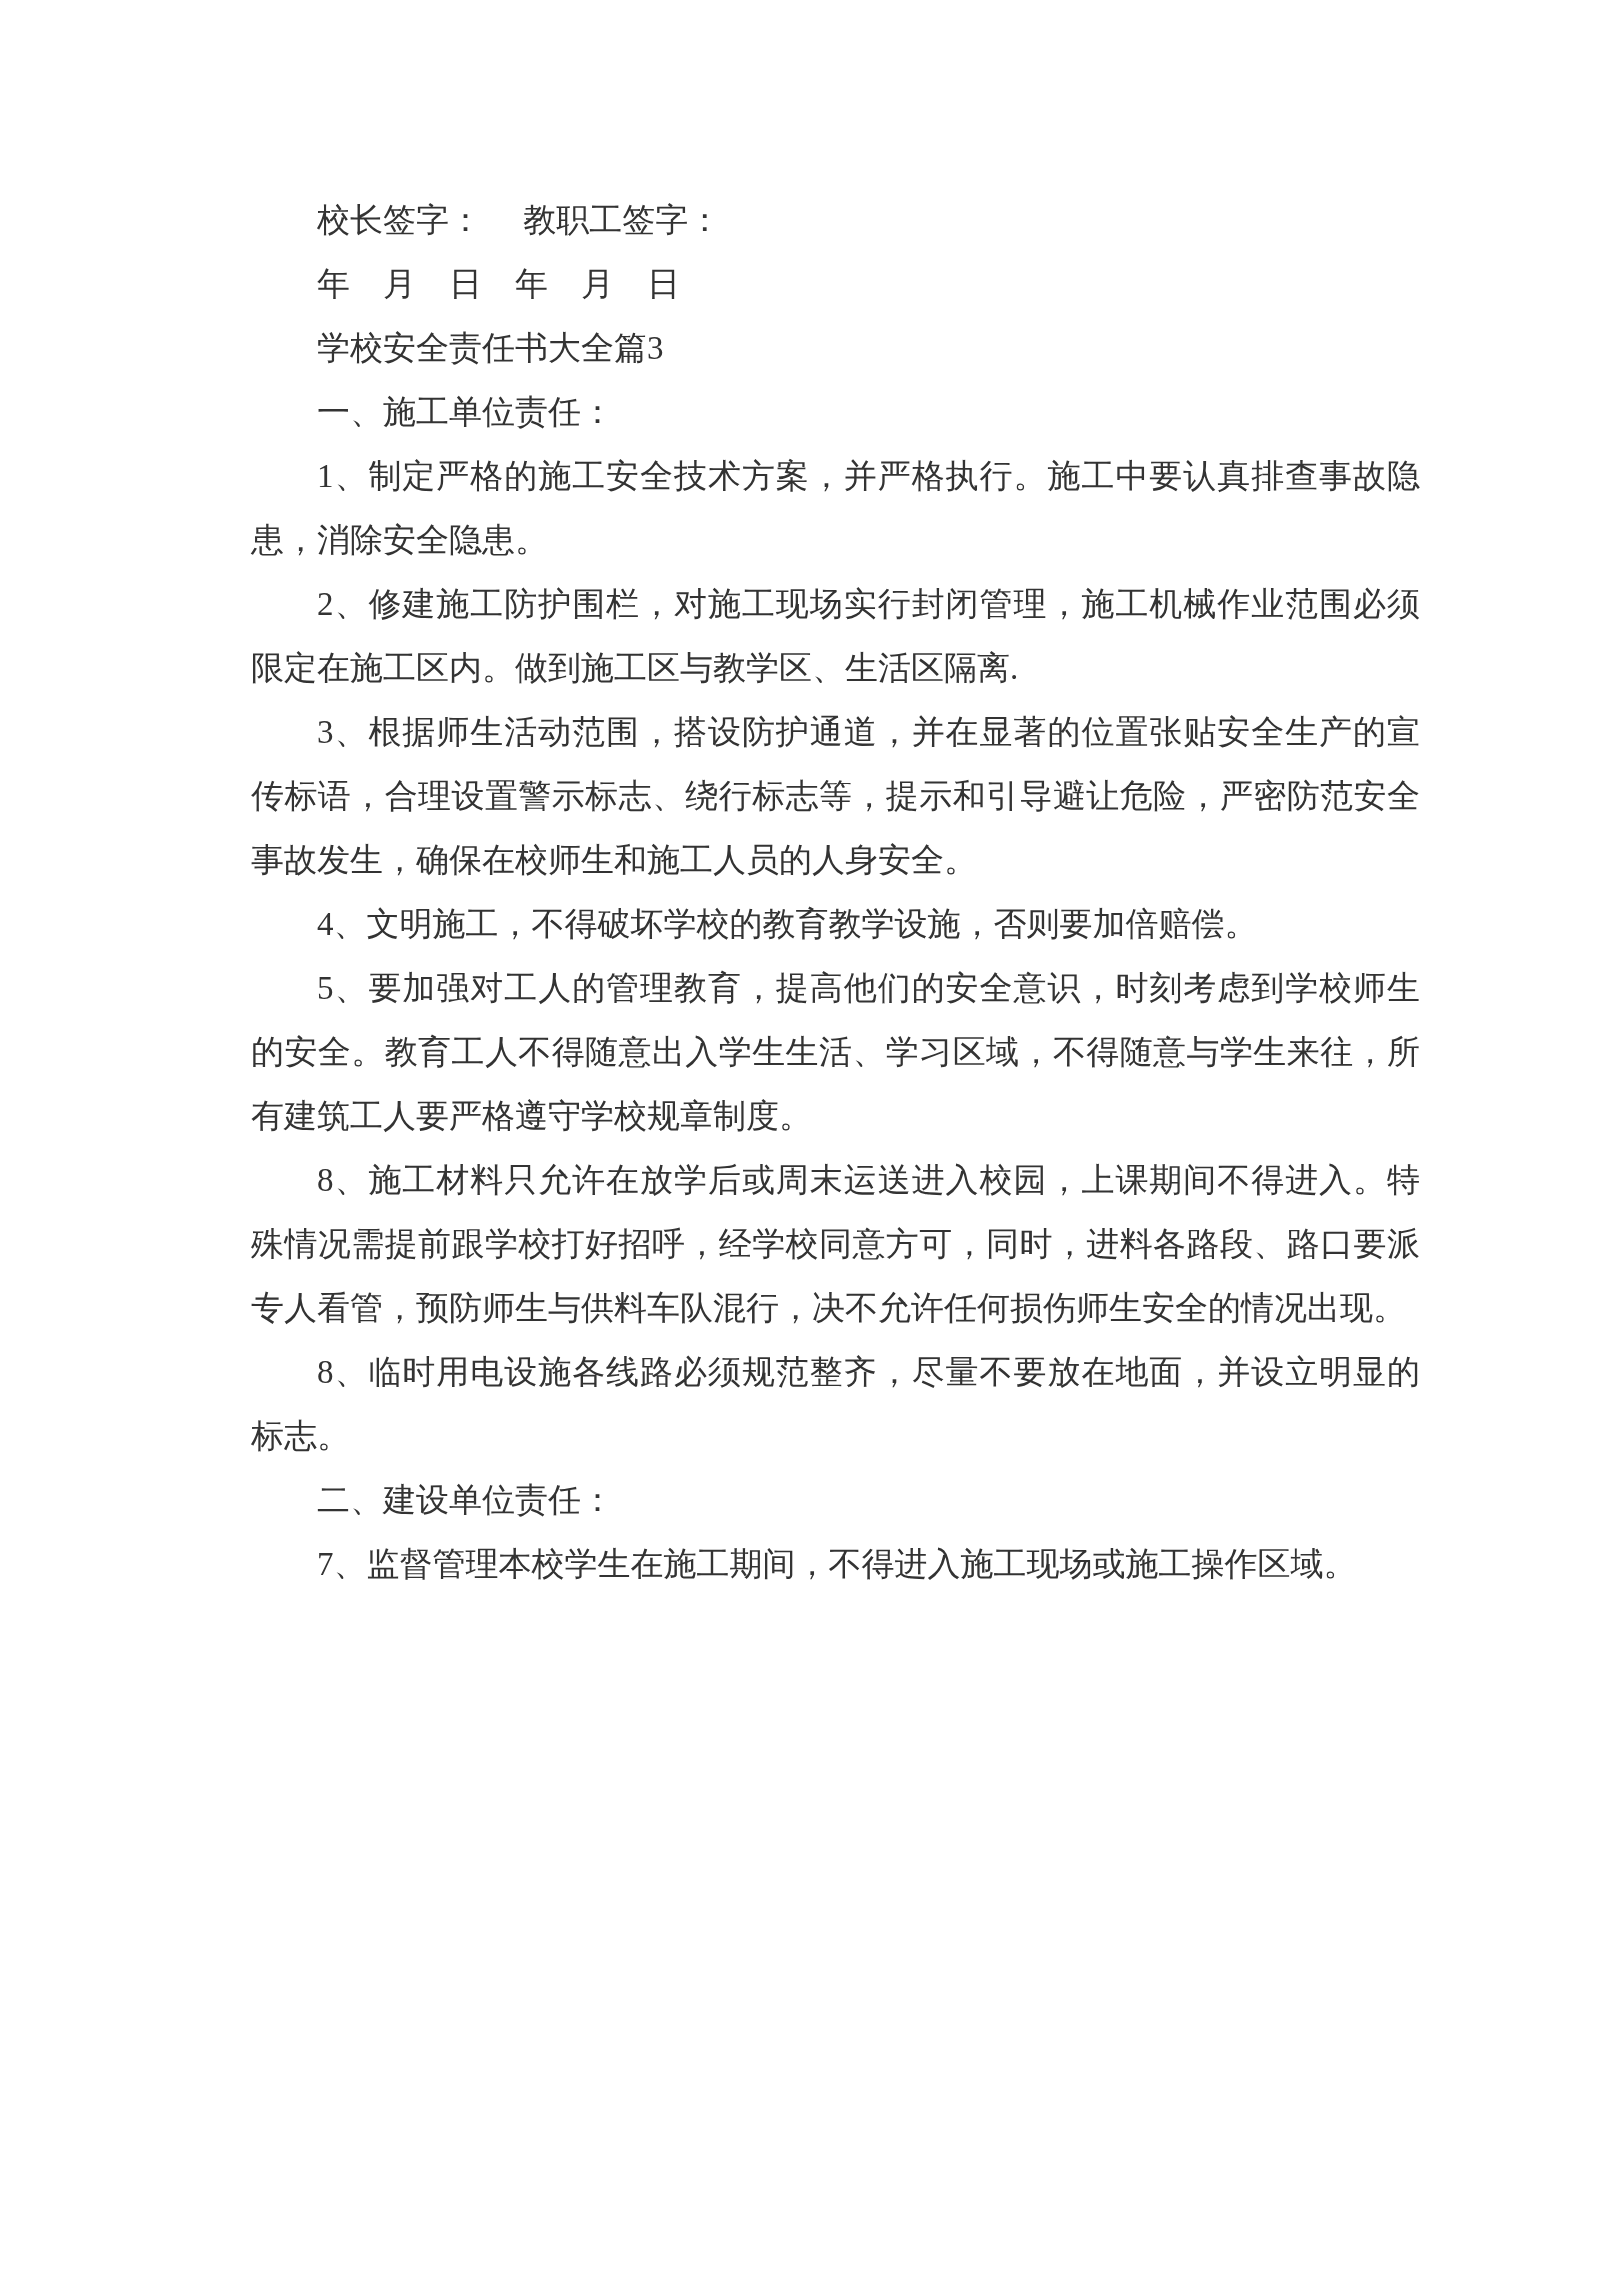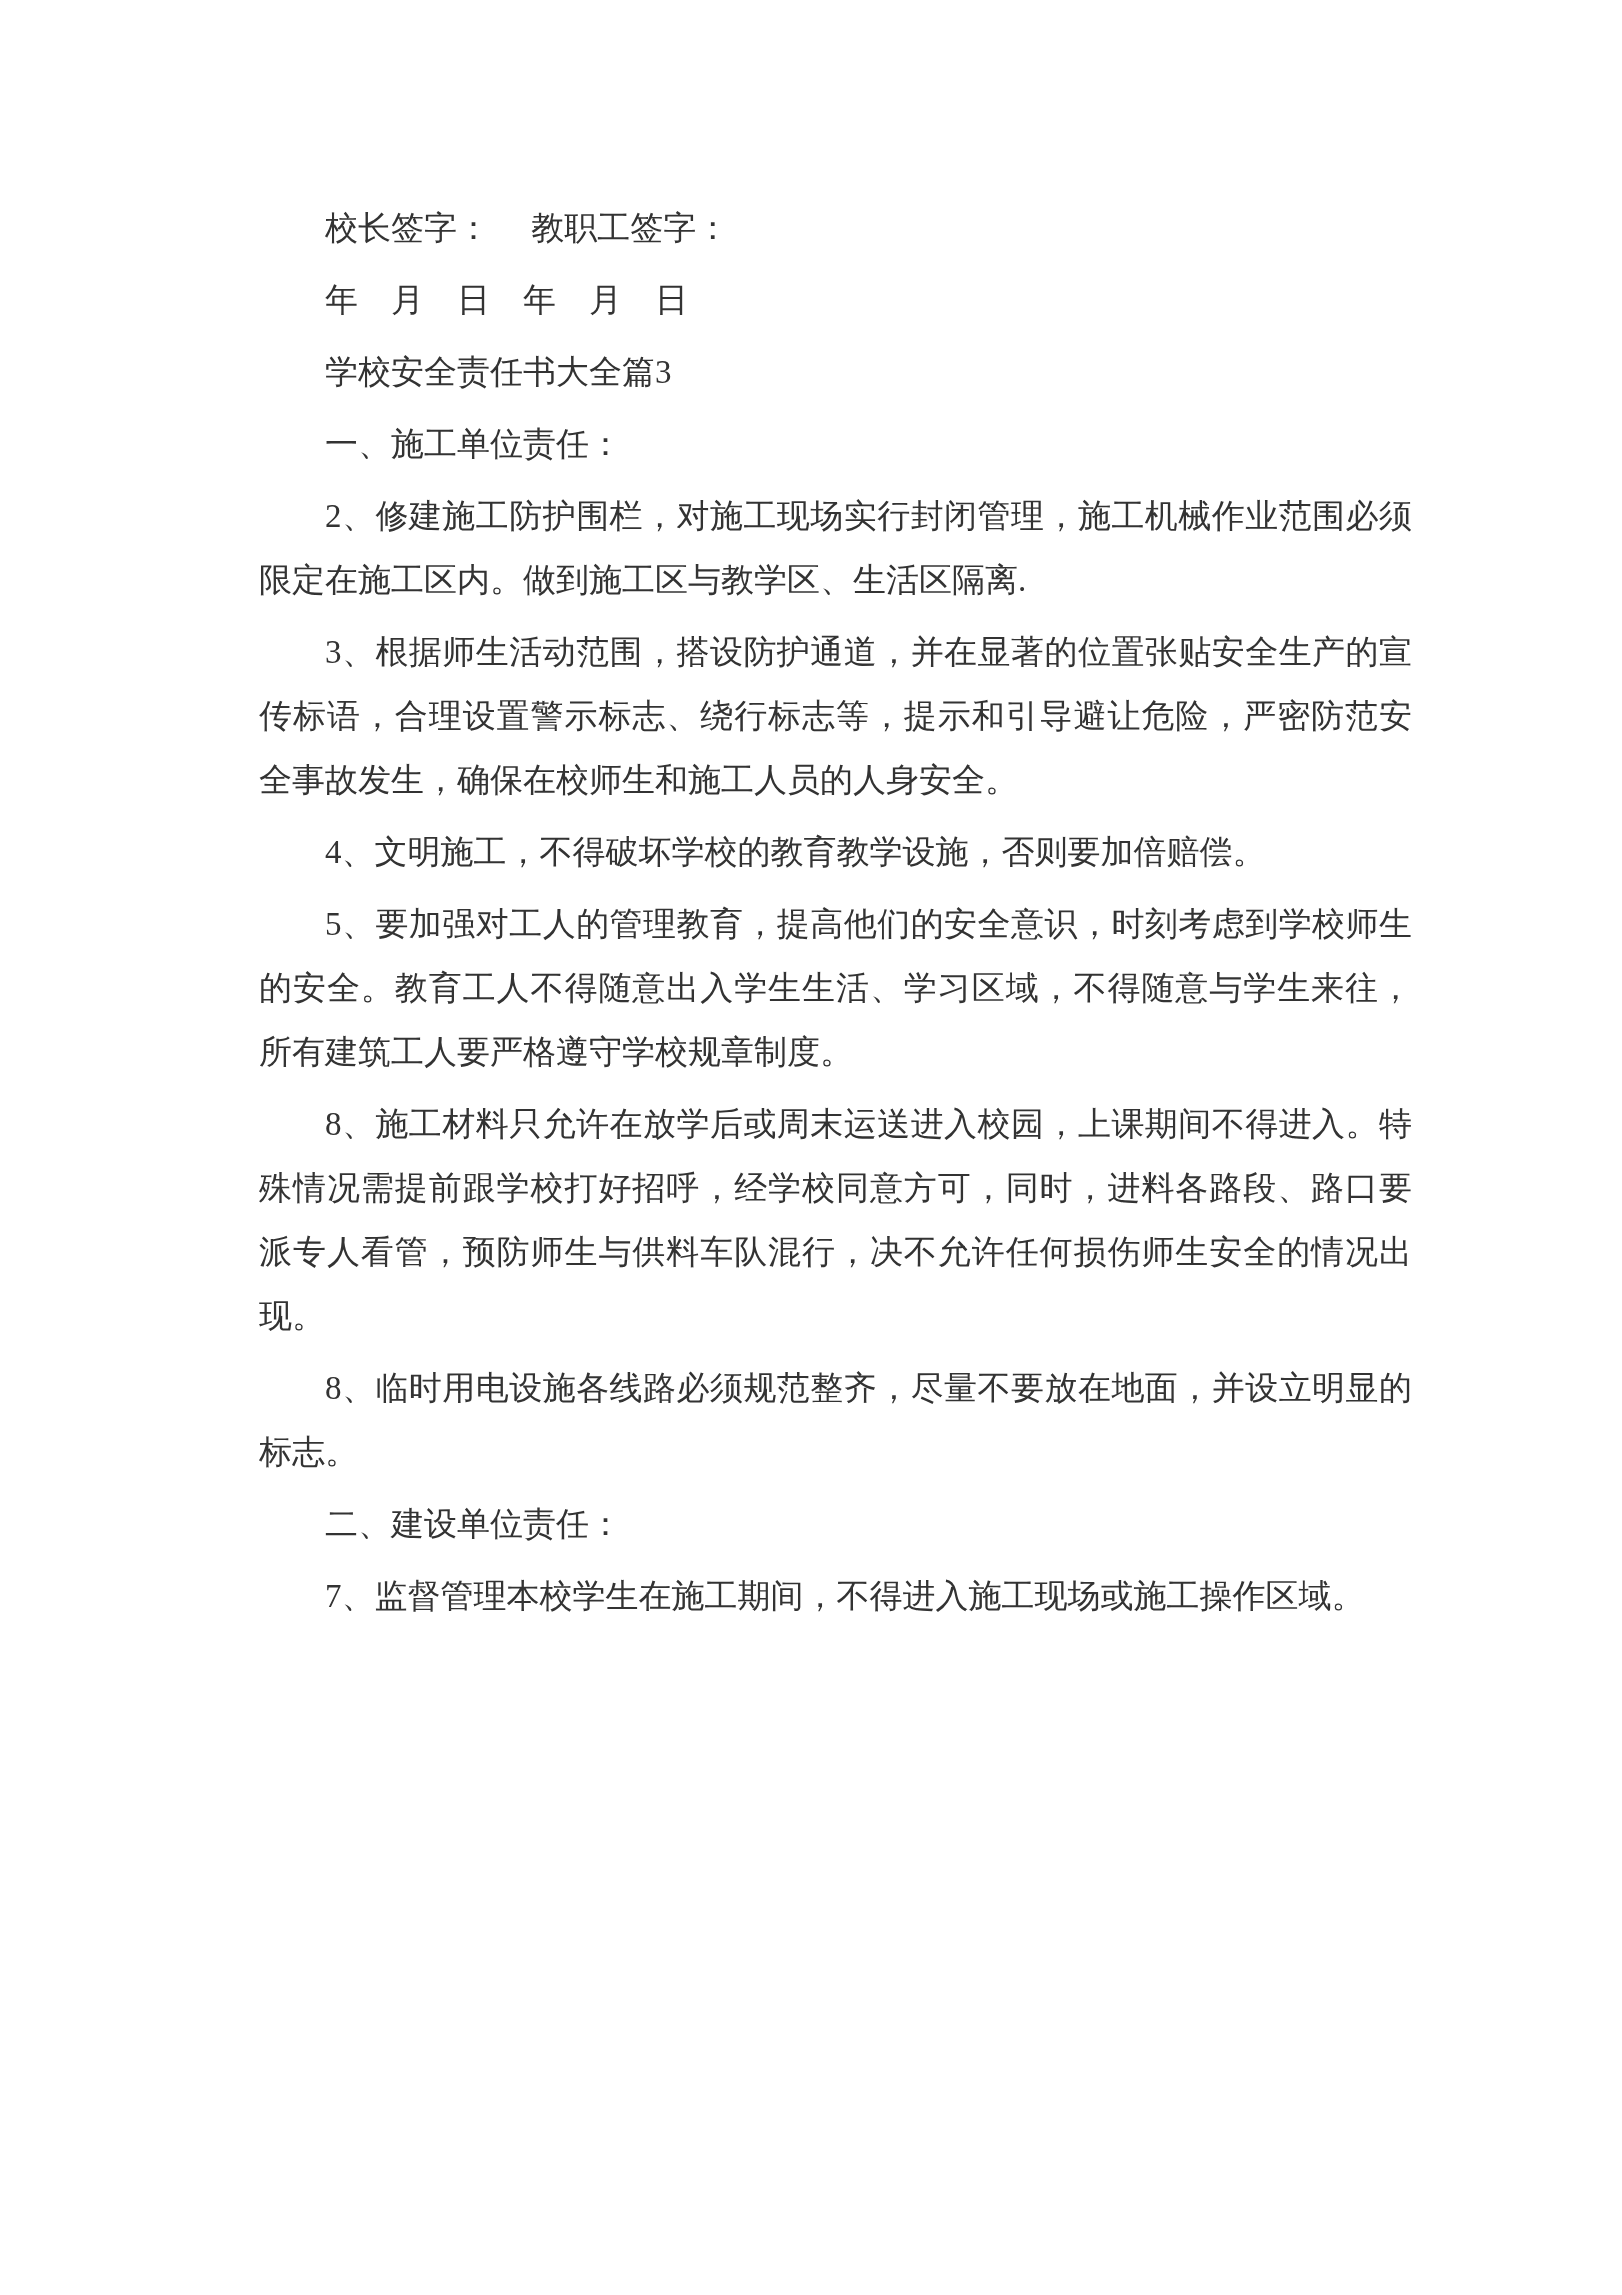--- a/index.html
+++ b/index.html
@@ -26,35 +26,36 @@
     position: absolute;
     left: 251px;
     top: 188px;
     width: 1169px;
     color: #333333;
     font-size: 33px;
     line-height: 64px;
     text-align: justify;
   }
   .content p {
-    margin: 8px;
+    margin: 0;
     padding: 0;
     text-indent: 2em;
     word-break: break-all;
   }
 </style>
 </head>
 <body>
 
 <div class="page">
   <div class="content">
     <p>校长签字：　 教职工签字：</p>
     <p>年　月　日　年　月　日</p>
     <p>学校安全责任书大全篇3</p>
     <p>一、施工单位责任：</p>
+    <p>1、制定严格的施工安全技术方案，并严格执行。施工中要认真排查事故隐患，消除安全隐患。</p>
     <p>2、修建施工防护围栏，对施工现场实行封闭管理，施工机械作业范围必须限定在施工区内。做到施工区与教学区、生活区隔离.</p>
     <p>3、根据师生活动范围，搭设防护通道，并在显著的位置张贴安全生产的宣传标语，合理设置警示标志、绕行标志等，提示和引导避让危险，严密防范安全事故发生，确保在校师生和施工人员的人身安全。</p>
     <p>4、文明施工，不得破坏学校的教育教学设施，否则要加倍赔偿。</p>
     <p>5、要加强对工人的管理教育，提高他们的安全意识，时刻考虑到学校师生的安全。教育工人不得随意出入学生生活、学习区域，不得随意与学生来往，所有建筑工人要严格遵守学校规章制度。</p>
     <p>8、施工材料只允许在放学后或周末运送进入校园，上课期间不得进入。特殊情况需提前跟学校打好招呼，经学校同意方可，同时，进料各路段、路口要派专人看管，预防师生与供料车队混行，决不允许任何损伤师生安全的情况出现。</p>
     <p>8、临时用电设施各线路必须规范整齐，尽量不要放在地面，并设立明显的标志。</p>
     <p>二、建设单位责任：</p>
     <p>7、监督管理本校学生在施工期间，不得进入施工现场或施工操作区域。</p>
   </div>
 </div>

